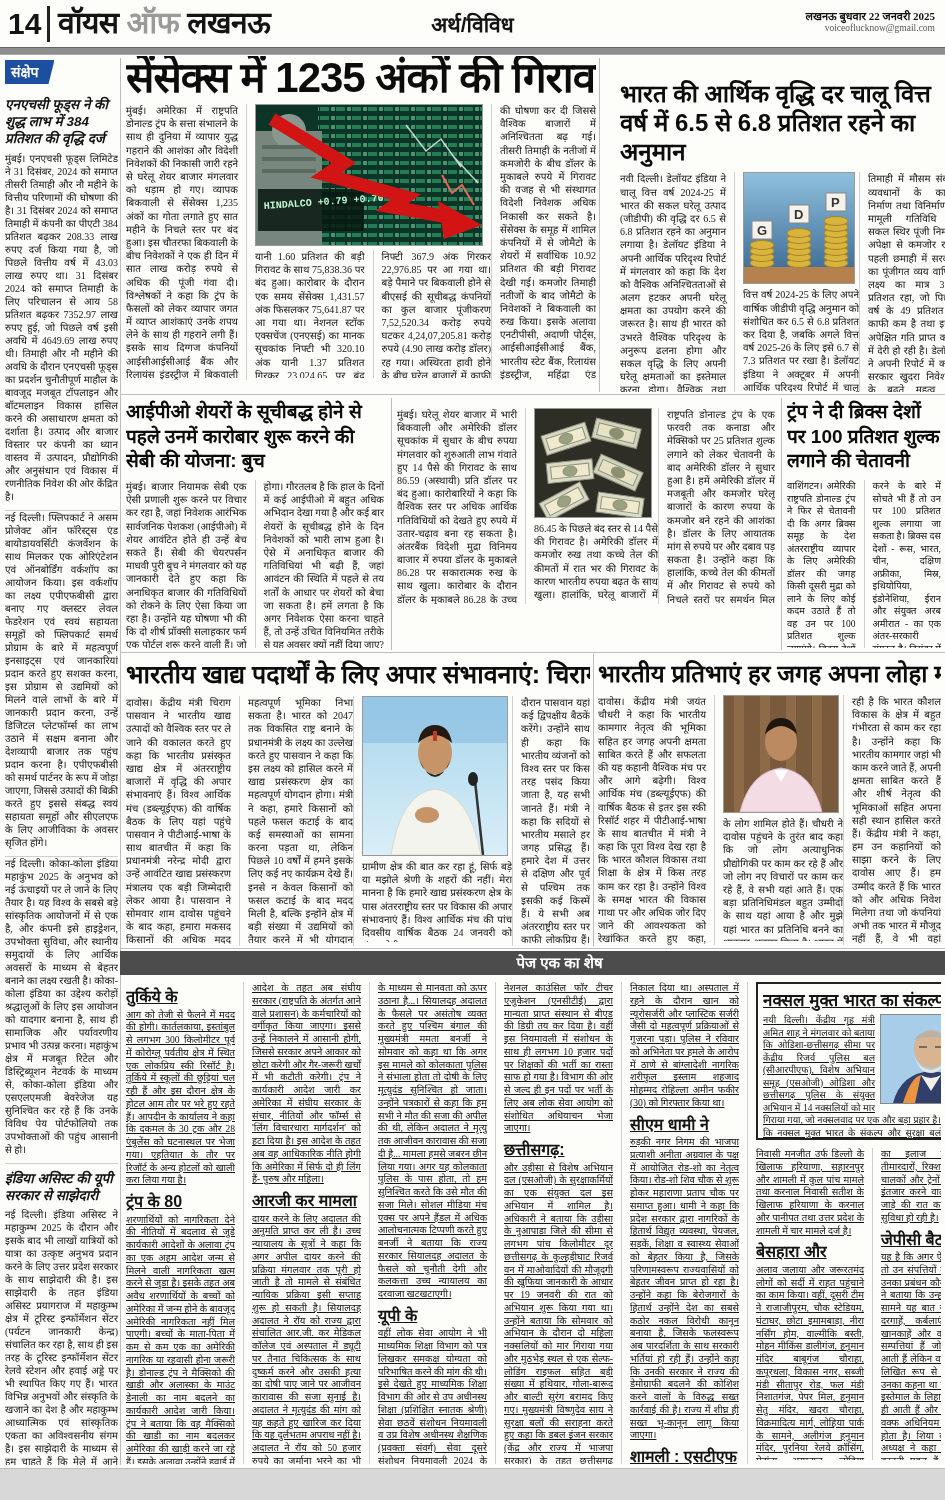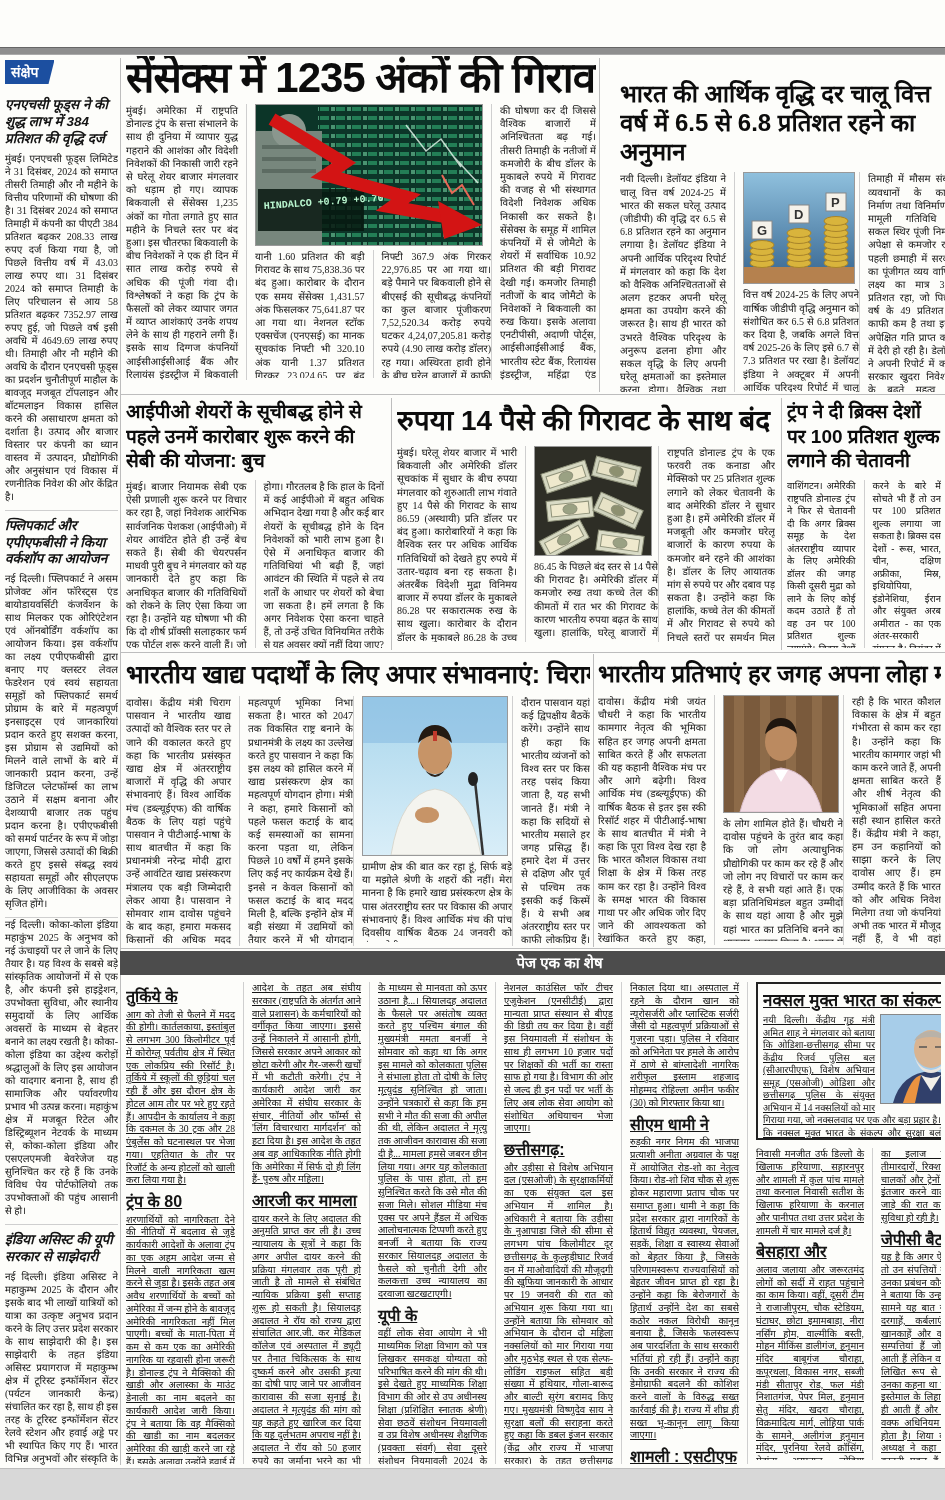--- a/index.html
+++ b/index.html
@@ -106,39 +106,51 @@
   .bcols2 > div + div{border-left:1px solid #cfcfcf;padding-left:8px;}
   .bcols2 > div:first-child{padding-right:8px;}
   
   .footer{position:absolute;left:0;top:1468px;width:945px;height:32px;background:#d8d8d8;border-top:1px solid #bdbdbd;}
 </style>
 </head>
 <body>
 
 <div class="page">
 
+  <div class="hdr">
+    <div class="pageno">14</div>
+    <div class="masthead">
+      <span>वॉयस</span>
+      <span class="dim">ऑफ</span>
+      <span>लखनऊ</span>
+    </div>
+    <div class="section">अर्थ/विविध</div>
+    <div class="dateblock">
+      <div class="d1">लखनऊ बुधवार 22 जनवरी 2025</div>
+      <div class="d2">voiceoflucknow@gmail.com</div>
+    </div>
+  </div>
   <div class="hdr-rule"></div>
 
   <div class="vline" style="left:120px;top:58px;height:1407px;"></div>
   <div class="vline" style="left:599px;top:58px;height:334px;"></div>
   <div class="vline" style="left:391px;top:398px;height:252px;"></div>
   <div class="vline" style="left:781px;top:398px;height:252px;"></div>
   <div class="vline" style="left:593px;top:654px;height:293px;"></div>
   <div class="hline" style="top:394px;"></div>
   <div class="hline" style="top:652px;"></div>
   <div class="hline" style="top:948px;"></div>
 
   <div class="sidebar">
     <div class="tag">संक्षेप</div>
     <div class="sb-item">
       <div class="sb-h">एनएचसी फूड्स ने की शुद्ध लाभ में 384 प्रतिशत की वृद्धि दर्ज</div>
       <p class="sb-p">मुंबई। एनएचसी फूड्स लिमिटेड ने 31 दिसंबर, 2024 को समाप्त तीसरी तिमाही और नौ महीने के वित्तीय परिणामों की घोषणा की है। 31 दिसंबर 2024 को समाप्त तिमाही में कंपनी का पीएटी 384 प्रतिशत बढ़कर 208.33 लाख रुपए दर्ज किया गया है, जो पिछले वित्तीय वर्ष में 43.03 लाख रुपए था। 31 दिसंबर 2024 को समाप्त तिमाही के लिए परिचालन से आय 58 प्रतिशत बढ़कर 7352.97 लाख रुपए हुई, जो पिछले वर्ष इसी अवधि में 4649.69 लाख रुपए थी। तिमाही और नौ महीने की अवधि के दौरान एनएचसी फूड्स का प्रदर्शन चुनौतीपूर्ण माहौल के बावजूद मजबूत टॉपलाइन और बॉटमलाइन विकास हासिल करने की असाधारण क्षमता को दर्शाता है। उत्पाद और बाजार विस्तार पर कंपनी का ध्यान वास्तव में उत्पादन, प्रौद्योगिकी और अनुसंधान एवं विकास में रणनीतिक निवेश की ओर केंद्रित है।</p>
     </div>
     <div class="sb-item">
-      <div class="sb-h">फ्लिपकार्ट और एपीएफबीसी ने किया वर्कशॉप का आयोजन</div>
       <p class="sb-p">नई दिल्ली। फ्लिपकार्ट ने असम प्रोजेक्ट ऑन फॉरेस्ट्स एंड बायोडायवर्सिटी कंजर्वेशन के साथ मिलकर एक ओरिएंटेशन एवं ऑनबोर्डिंग वर्कशॉप का आयोजन किया। इस वर्कशॉप का लक्ष्य एपीएफबीसी द्वारा बनाए गए क्लस्टर लेवल फेडरेशन एवं स्वयं सहायता समूहों को फ्लिपकार्ट समर्थ प्रोग्राम के बारे में महत्वपूर्ण इनसाइट्स एवं जानकारियां प्रदान करते हुए सशक्त करना, इस प्रोग्राम से उद्यमियों को मिलने वाले लाभों के बारे में जानकारी प्रदान करना, उन्हें डिजिटल प्लेटफॉर्म्स का लाभ उठाने में सक्षम बनाना और देशव्यापी बाजार तक पहुंच प्रदान करना है। एपीएफबीसी को समर्थ पार्टनर के रूप में जोड़ा जाएगा, जिससे उत्पादों की बिक्री करते हुए इससे संबद्ध स्वयं सहायता समूहों और सीएलएफ के लिए आजीविका के अवसर सृजित होंगे।</p>
     </div>
     <div class="sb-item">
       <p class="sb-p">नई दिल्ली। कोका-कोला इंडिया महाकुंभ 2025 के अनुभव को नई ऊंचाइयों पर ले जाने के लिए तैयार है। यह विश्व के सबसे बड़े सांस्कृतिक आयोजनों में से एक है, और कंपनी इसे हाइड्रेशन, उपभोक्ता सुविधा, और स्थानीय समुदायों के लिए आर्थिक अवसरों के माध्यम से बेहतर बनाने का लक्ष्य रखती है। कोका-कोला इंडिया का उद्देश्य करोड़ों श्रद्धालुओं के लिए इस आयोजन को यादगार बनाना है, साथ ही सामाजिक और पर्यावरणीय प्रभाव भी उत्पन्न करना। महाकुंभ क्षेत्र में मजबूत रिटेल और डिस्ट्रिब्यूशन नेटवर्क के माध्यम से, कोका-कोला इंडिया और एसएलएमजी बेवरेजेज यह सुनिश्चित कर रहे हैं कि उनके विविध पेय पोर्टफोलियो तक उपभोक्ताओं की पहुंच आसानी से हो।</p>
     </div>
     <div class="sb-item">
       <div class="sb-h">इंडिया असिस्ट की यूपी सरकार से साझेदारी</div>
       <p class="sb-p">नई दिल्ली। इंडिया असिस्ट ने महाकुम्भ 2025 के दौरान और इसके बाद भी लाखों यात्रियों को यात्रा का उत्कृष्ट अनुभव प्रदान करने के लिए उत्तर प्रदेश सरकार के साथ साझेदारी की है। इस साझेदारी के तहत इंडिया असिस्ट प्रयागराज में महाकुम्भ क्षेत्र में टूरिस्ट इन्फॉर्मेशन सेंटर (पर्यटन जानकारी केन्द्र) संचालित कर रहा है, साथ ही इस तरह के टूरिस्ट इन्फॉर्मेशन सेंटर रेलवे स्टेशन और हवाई अड्डे पर भी स्थापित किए गए हैं। भारत विभिन्न अनुभवों और संस्कृति के खजाने का देश है और महाकुम्भ आध्यात्मिक एवं सांस्कृतिक एकता का अविश्वसनीय संगम है। इस साझेदारी के माध्यम से हम चाहते हैं कि मेले में आने वाले लाखों श्रद्धालु आत्मविश्वास के साथ मेले का सहज अनुभव पा सकें।</p>
     </div>
     
@@ -231,21 +243,20 @@
 
   <div class="art sebi" style="left:126px;top:400px;width:258px;height:248px;">
     <h2>आईपीओ शेयरों के सूचीबद्ध होने से पहले उनमें कारोबार शुरू करने की सेबी की योजना: बुच</h2>
     <div class="cols">
       <div class="bodytxt">मुंबई। बाजार नियामक सेबी एक ऐसी प्रणाली शुरू करने पर विचार कर रहा है, जहां निवेशक आरंभिक सार्वजनिक पेशकश (आईपीओ) में शेयर आवंटित होते ही उन्हें बेच सकते हैं। सेबी की चेयरपर्सन माधवी पुरी बुच ने मंगलवार को यह जानकारी देते हुए कहा कि अनाधिकृत बाजार की गतिविधियों को रोकने के लिए ऐसा किया जा रहा है। उन्होंने यह घोषणा भी की कि दो शीर्ष प्रॉक्सी सलाहकार फर्म एक पोर्टल शुरू करने वाली हैं। जो संबंधित पार्टी लेनदेन के लिए भंडार की तरह काम करेगा और हितधारकों के लिए कंपनी में संचालन मानकों का आकलन करने में उपयोगी</div>
       <div class="bodytxt">होगा। गौरतलब है कि हाल के दिनों में कई आईपीओ में बहुत अधिक अभिदान देखा गया है और कई बार शेयरों के सूचीबद्ध होने के दिन निवेशकों को भारी लाभ हुआ है। ऐसे में अनाधिकृत बाजार की गतिविधियां भी बढ़ी हैं, जहां आवंटन की स्थिति में पहले से तय शर्तों के आधार पर शेयरों को बेचा जा सकता है। हमें लगता है कि अगर निवेशक ऐसा करना चाहते हैं, तो उन्हें उचित विनियमित तरीके से यह अवसर क्यों नहीं दिया जाए? उन्होंने संवाददाताओं से कहा कि विचार यह है कि जो भी अनाधिकृत बाजार चल रहा है, हमें लगता है कि यह उपयुक्त नहीं है। अगर आपको आवंटन मिला है।</div>
     </div>
   </div>
 
   <div class="art rupee" style="left:397px;top:400px;width:378px;height:248px;">
-    <h2>रुपया 14 पैसे की गिरावट के साथ बंद</h2>
     <div class="cols">
       <div class="c1 bodytxt">मुंबई। घरेलू शेयर बाजार में भारी बिकवाली और अमेरिकी डॉलर सूचकांक में सुधार के बीच रुपया मंगलवार को शुरुआती लाभ गंवाते हुए 14 पैसे की गिरावट के साथ 86.59 (अस्थायी) प्रति डॉलर पर बंद हुआ। कारोबारियों ने कहा कि वैश्विक स्तर पर अधिक आर्थिक गतिविधियों को देखते हुए रुपये में उतार-चढ़ाव बना रह सकता है। अंतरबैंक विदेशी मुद्रा विनिमय बाजार में रुपया डॉलर के मुकाबले 86.28 पर सकारात्मक रुख के साथ खुला। कारोबार के दौरान डॉलर के मुकाबले 86.28 के उच्च तथा 86.59 के निचले स्तर पर पहुंचा। अंत में यह 86.59 (अस्थायी) प्रति डॉलर पर बंद हुआ, जो अमेरिकी डॉलर के मुकाबले</div>
       <div class="mid">
         <svg class="photo" width="116" height="108" viewBox="0 0 116 108">
           <rect width="116" height="108" fill="#2e2e26"></rect>
           <g stroke="#8f927a" stroke-width="1">
             <g transform="rotate(-18 30 30)">
                 <rect x="8" y="20" width="46" height="20" fill="#d6d8c2"></rect>
                 <rect x="12" y="24" width="38" height="12" fill="#efe9cd"></rect>
                 <ellipse cx="31" cy="30" rx="7" ry="5" fill="#9aa183"></ellipse>

